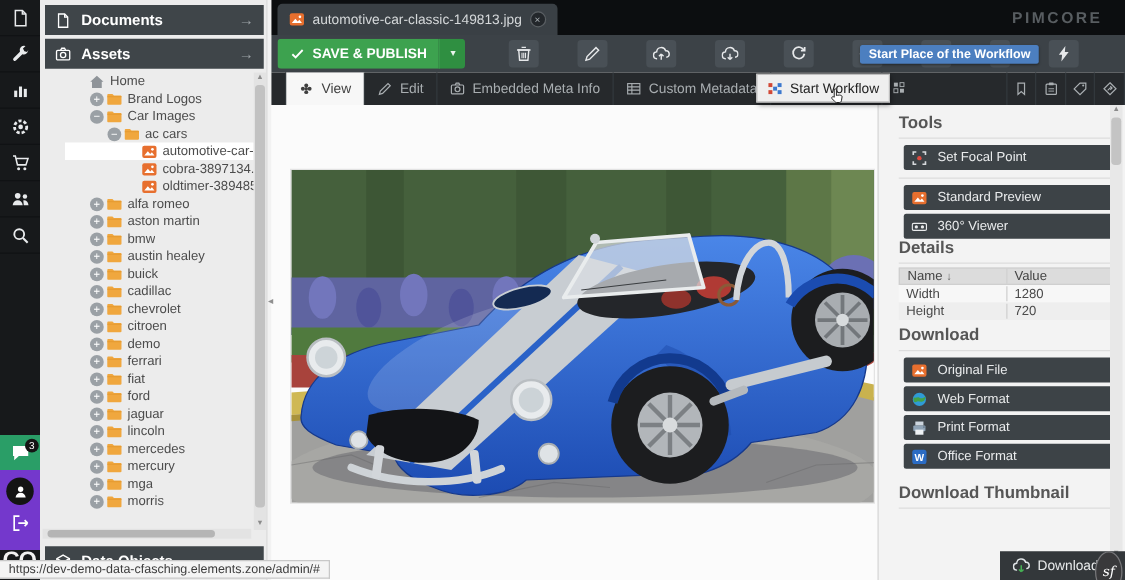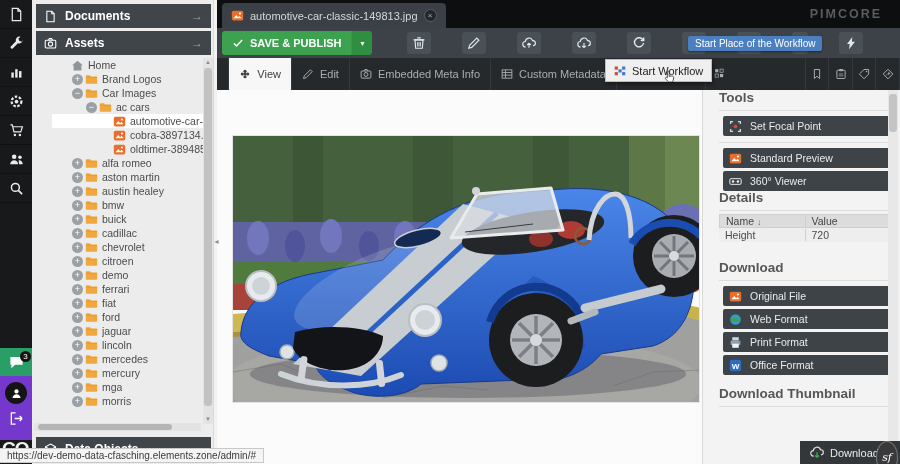--- a/index.html
+++ b/index.html
@@ -90,24 +90,24 @@
   .tbtn.narrow{width:16px;font-size:7px;}
   .tbtn.narrow::before{content:"\25BC";}
   .tbtn.first{margin-left:8px;}
   .idlabel{color:#ced2d4;font-size:11px;margin:0 12px 0 16px;white-space:nowrap;}
   .actionsbtn{height:24px;background:#1f2327;border-radius:3px;display:flex;align-items:center;
     gap:7px;padding:0 10px;color:#e8eaeb;font-size:12px;flex:0 0 auto;}
   .actionsbtn svg{width:13px;height:13px;}
   .acaret{font-size:7px;color:#cfd3d5;}
   .acaret::before{content:"\25BC";}
   .wf-tooltip{position:absolute;left:471px;top:8px;background:#4c7fc0;color:#fff;
-    font-size:10px;font-weight:normal;padding:2px 7px;border-radius:2px;white-space:nowrap;
+    font-size:10px;font-weight:bold;padding:2px 7px;border-radius:2px;white-space:nowrap;
     box-shadow:0 1px 2px rgba(0,0,0,.4);}
 
-  .tabstrip{position:absolute;left:217px;right:0;top:58px;height:32px;background:#26292c;
+  .tabstrip{position:absolute;left:217px;right:0;top:58px;height:26px;background:#26292c;
     display:flex;align-items:stretch;z-index:3;}
   .ts-spacer{width:15px;border-right:1px solid #32383c;}
   .tab{display:flex;align-items:center;gap:6px;padding:0 10px;font-size:11px;color:#a9aeb1;
     border-right:1px solid #32383c;white-space:nowrap;}
   .tab svg{width:12px;height:12px;}
   .tab.active{background:#f7f7f7;color:#3f3f3f;}
   .tab.iconic{width:29px;padding:0;justify-content:center;}
   .tab.verstab{width:119px;justify-content:flex-start;padding-left:8px;}
   .popup{position:absolute;left:388px;top:1px;height:23px;background:#efefef;
     border:1px solid #bdbdbd;box-shadow:1px 2px 4px rgba(0,0,0,.45);display:flex;
@@ -503,30 +503,30 @@
           </span>
           <span class="tlabel">aston martin</span>
         </div>
       <div class="trow" style="--d:1">
           <span class="exp plus"></span>
           <span class="tico">
             <svg>
               <use href="#i-folder"></use>
             </svg>
           </span>
+          <span class="tlabel">bmw</span>
+        </div>
+      <div class="trow" style="--d:1">
+          <span class="exp plus"></span>
+          <span class="tico">
+            <svg>
+              <use href="#i-folder"></use>
+            </svg>
+          </span>
           <span class="tlabel">austin healey</span>
-        </div>
-      <div class="trow" style="--d:1">
-          <span class="exp plus"></span>
-          <span class="tico">
-            <svg>
-              <use href="#i-folder"></use>
-            </svg>
-          </span>
-          <span class="tlabel">bmw</span>
         </div>
       <div class="trow" style="--d:1">
           <span class="exp plus"></span>
           <span class="tico">
             <svg>
               <use href="#i-folder"></use>
             </svg>
           </span>
           <span class="tlabel">buick</span>
         </div>
@@ -946,20 +946,24 @@
       <span>360° Viewer</span>
     </div>
 
     <h3 class="rhead" style="top:106px">Details</h3>
     <div class="rdiv" style="top:126px"></div>
     <div class="dtable" style="top:130px">
       <div class="dtr hdr">
         <span class="dc first"><span>Name</span> <span class="sorticon"></span></span>
         <span class="dc">Value</span>
       </div>
+      <div class="dtr r0">
+        <span class="dc first">Width</span>
+        <span class="dc">1280</span>
+      </div>
       <div class="dtr r1">
         <span class="dc first">Height</span>
         <span class="dc">720</span>
       </div>
     </div>
 
     <h3 class="rhead" style="top:176px">Download</h3>
     <div class="rdiv" style="top:196px"></div>
     <div class="rbtn" style="top:202px">
       <svg>

